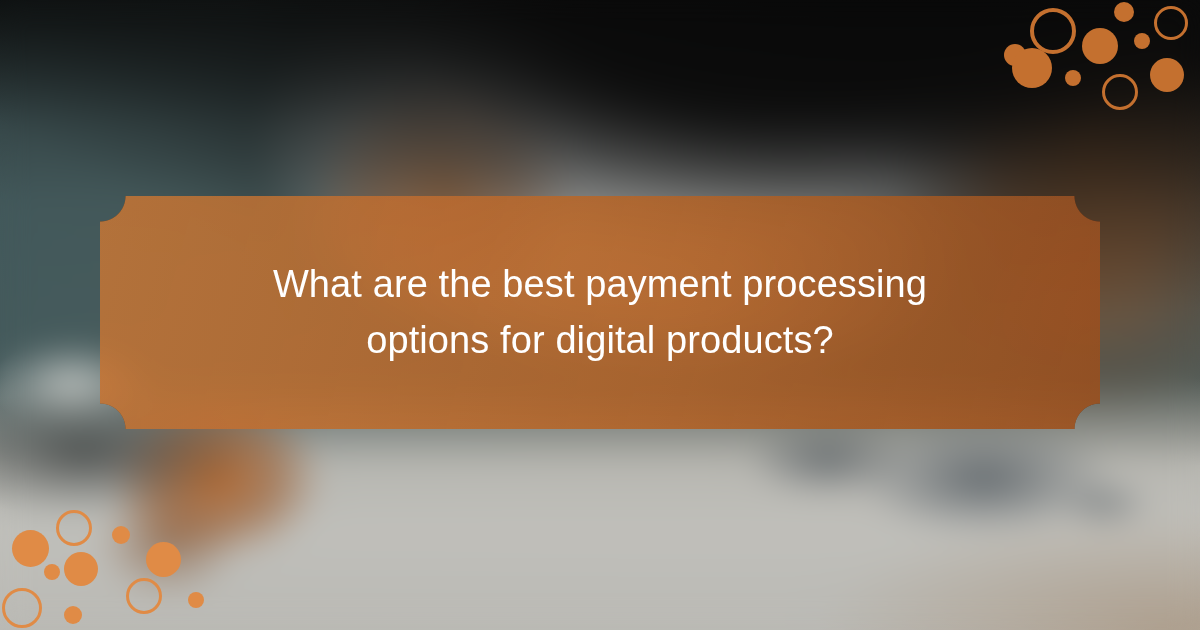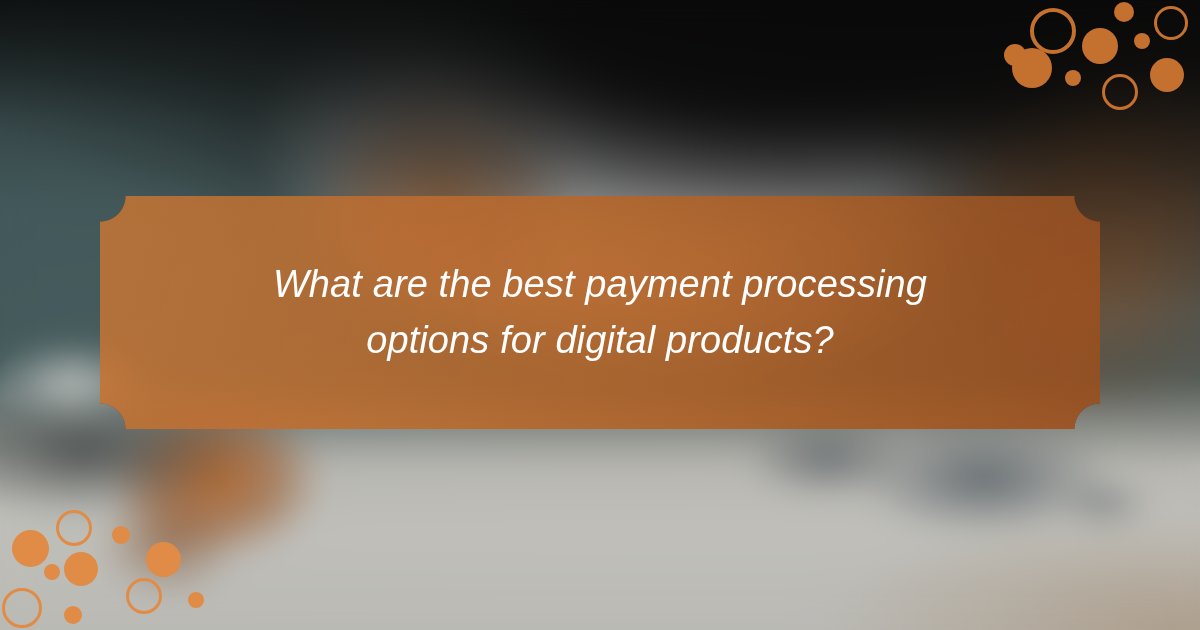--- a/index.html
+++ b/index.html
@@ -161,21 +161,20 @@
   }
   #banner-text {
     position: absolute;
     inset: 0;
     display: flex;
     align-items: center;
     justify-content: center;
     text-align: center;
     padding: 0 70px;
     box-sizing: border-box;
-    font-style: italic;
   }
   #headline {
     color: #ffffff;
     font-family: "Liberation Sans", sans-serif;
     font-size: 38px;
     font-weight: 400;
     line-height: 1.46;
     letter-spacing: 0.1px;
     margin: 0;
     max-width: 680px;

